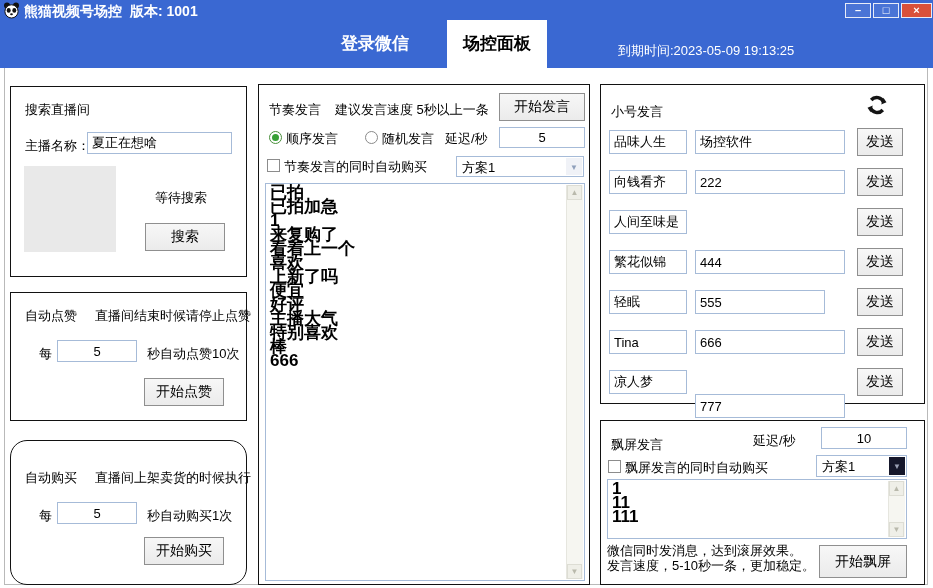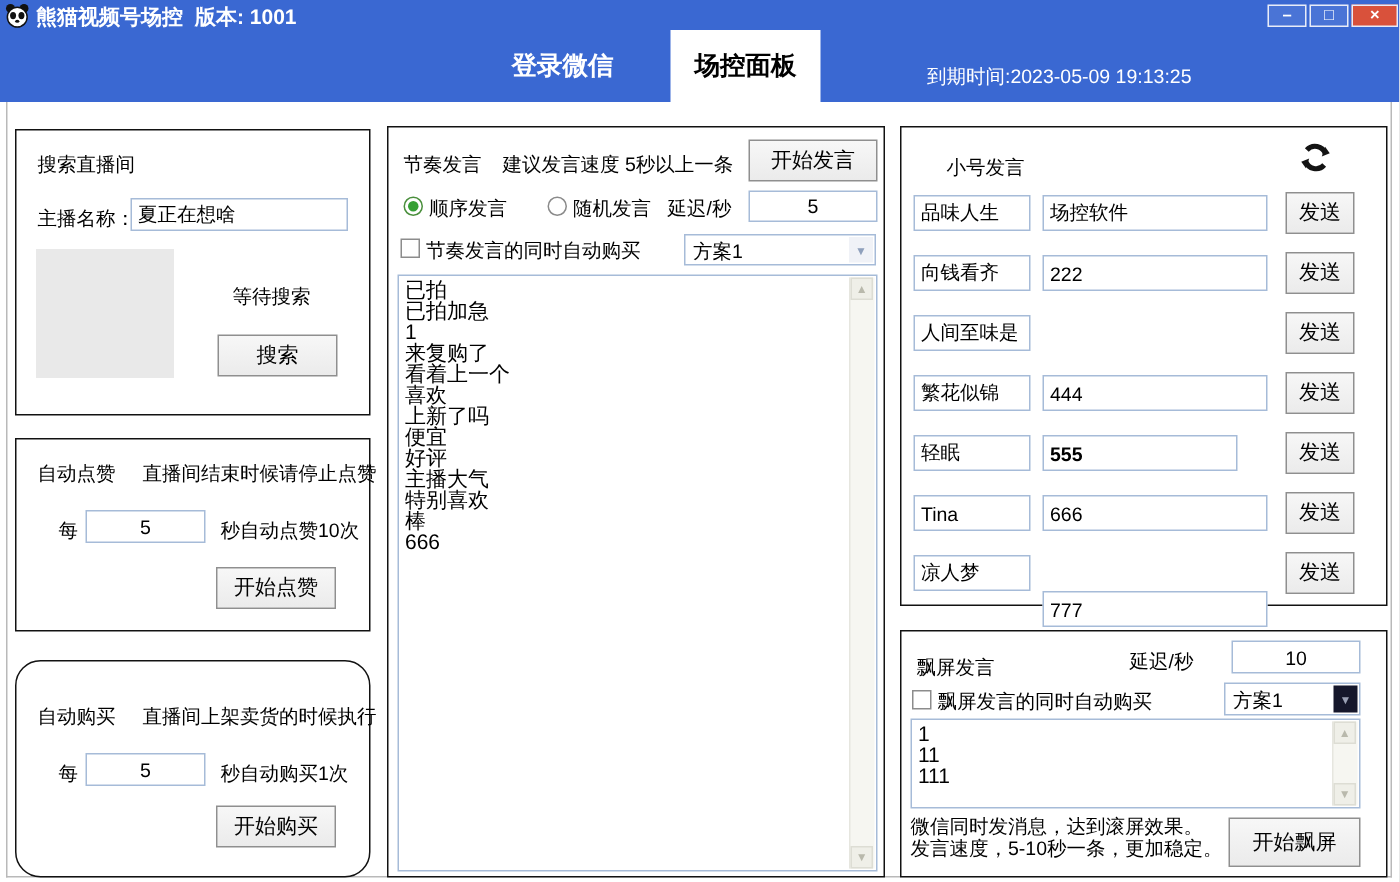--- a/index.html
+++ b/index.html
@@ -42,22 +42,22 @@
   .radio.on{border-color:#4a8f3c;}
   .radio.on::after{content:'';position:absolute;left:2px;top:2px;width:7px;height:7px;border-radius:50%;background:#37a035;}
   .cb{position:absolute;width:13px;height:13px;border:1px solid #8c8c8c;background:#fff;box-sizing:border-box;cursor:pointer;}
   .combo{position:absolute;border:1px solid #a6bbd8;background:#fff;box-sizing:border-box;cursor:pointer;}
   .combo .ctext{position:absolute;left:5px;top:2px;font-size:13px;}
   .combo .carrow{position:absolute;right:1px;top:1px;bottom:1px;width:16px;background:#f0f2f7;
                  color:#8fa0bc;font-size:8px;text-align:center;line-height:19px;}
   .combo .carrow.dark{background:#15172b;color:#9aa0b4;}
   .tawrap{position:absolute;border:1px solid #a6bbd8;background:#fff;box-sizing:border-box;}
   .tawrap textarea{position:absolute;left:0;top:0;width:100%;height:100%;border:none;resize:none;
-                   overflow:hidden;font-family:inherit;font-size:14px;line-height:14px;padding:2px 4px;
-                   box-sizing:border-box;outline:none;background:transparent;color:#000;}
+                   overflow:hidden;font-family:inherit;font-size:17px;line-height:14px;padding:2px 4px;
+                   box-sizing:border-box;outline:none;background:transparent;color:#000;font-weight:bold;}
   .sb{position:absolute;right:1px;top:1px;bottom:1px;width:16px;background:#f6f6f1;border-left:1px solid #e6e6df;}
   .sb .sup,.sb .sdn{position:absolute;left:0;width:15px;height:15px;background:#efefe8;border:1px solid #ddddd4;
                     box-sizing:border-box;color:#b9b9ac;font-size:8px;text-align:center;line-height:13px;cursor:pointer;}
   .sb .sup{top:0;}
   .sb .sdn{bottom:0;}
   .refresh{position:absolute;cursor:pointer;}
 </style>
 </head>
 <body>
 
@@ -152,21 +152,21 @@
 棒
 666</textarea>
       <div class="sb">
         <div class="sup">▲</div>
         <div class="sdn">▼</div>
       </div>
     </div>
   </div>
 
   <div class="panel p-alt">
-    <div class="lbl" style="left:10px;top:18px;margin-left:20px;">小号发言</div>
+    <div class="lbl" style="left:10px;top:18px;">小号发言</div>
     <span class="refresh" style="left:264px;top:8px;">
       <svg width="24" height="24" viewBox="0 0 24 24">
         <path d="M6.2 7 A 7.3 7.3 0 0 1 18.6 9.6" stroke="#141414" stroke-width="3.4" fill="none"></path>
         <polygon points="21.5,9.2 16.2,11.4 18.4,4.8" fill="#141414"></polygon>
         <path d="M17.8 17 A 7.3 7.3 0 0 1 5.4 14.4" stroke="#141414" stroke-width="3.4" fill="none"></path>
         <polygon points="2.5,14.8 7.8,12.6 5.6,19.2" fill="#141414"></polygon>
       </svg>
     </span>
 
     <input class="tbox" style="left: 8px; top: 45px; width: 78px; height: 24px;" value="品味人生">
@@ -178,21 +178,21 @@
     <button class="btn" style="left:256px;top:83px;width:46px;height:28px;">发送</button>
 
     <input class="tbox" style="left: 8px; top: 125px; width: 78px; height: 24px;" value="人间至味是">
     <button class="btn" style="left:256px;top:123px;width:46px;height:28px;">发送</button>
 
     <input class="tbox" style="left: 8px; top: 165px; width: 78px; height: 24px;" value="繁花似锦">
     <input class="tbox" style="left: 94px; top: 165px; width: 150px; height: 24px;" value="444">
     <button class="btn" style="left:256px;top:163px;width:46px;height:28px;">发送</button>
 
     <input class="tbox" style="left: 8px; top: 205px; width: 78px; height: 24px;" value="轻眠">
-    <input class="tbox" style="left: 94px; top: 205px; width: 130px; height: 24px; font-weight: bold;" value="555">
+    <input class="tbox" style="left: 94px; top: 205px; width: 130px; height: 24px;" value="555">
     <button class="btn" style="left:256px;top:203px;width:46px;height:28px;">发送</button>
 
     <input class="tbox" style="left: 8px; top: 245px; width: 78px; height: 24px;" value="Tina">
     <input class="tbox" style="left: 94px; top: 245px; width: 150px; height: 24px;" value="666">
     <button class="btn" style="left:256px;top:243px;width:46px;height:28px;">发送</button>
 
     <input class="tbox" style="left: 8px; top: 285px; width: 78px; height: 24px;" value="凉人梦">
     <input class="tbox" style="left: 94px; top: 285px; width: 150px; height: 24px; margin-top: 24px;" value="777">
     <button class="btn" style="left:256px;top:283px;width:46px;height:28px;">发送</button>
   </div>

